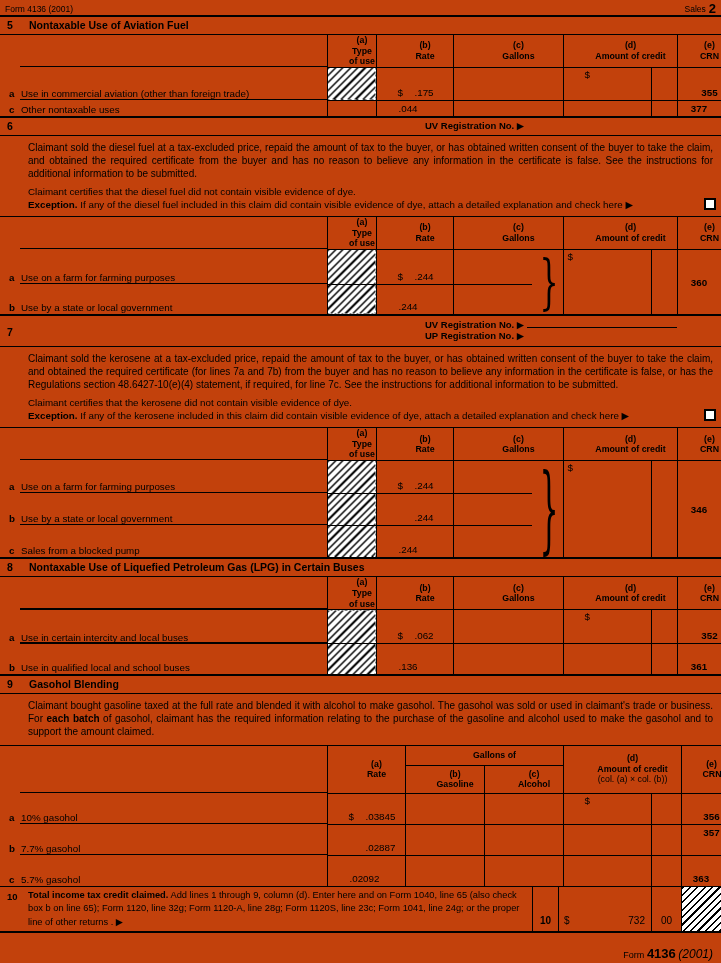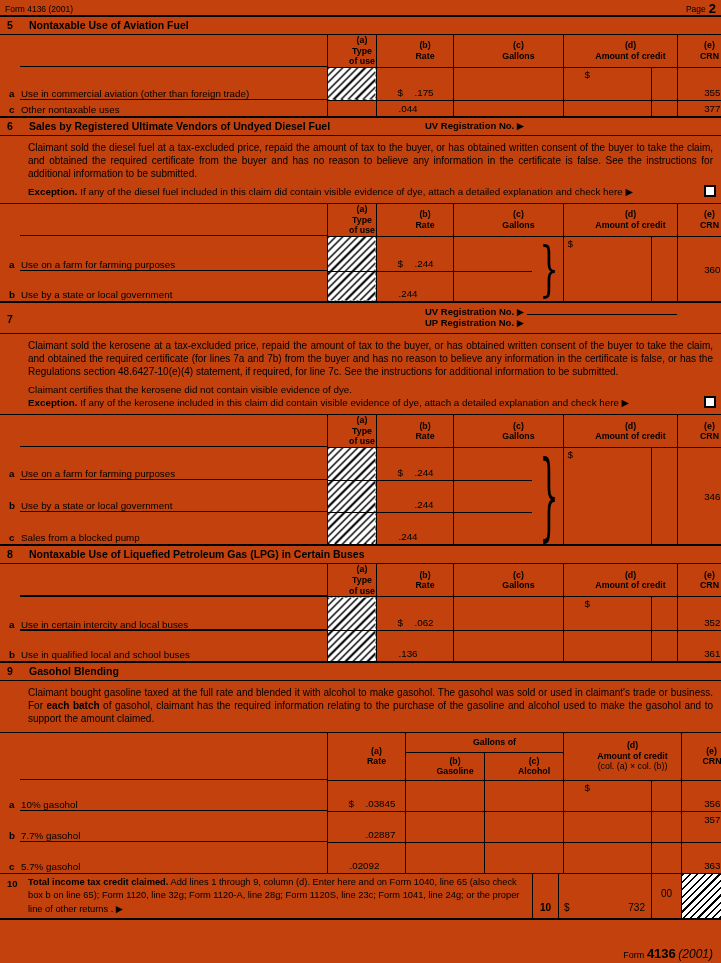--- a/index.html
+++ b/index.html
@@ -38,49 +38,49 @@
   .ftable td.vcol { border-left:1.4px solid #000; }
   .ftable td.bb { border-bottom:1.4px solid #000;padding-left:21px; }
   td.hc { text-align:center; vertical-align:middle; font-weight:bold; font-size:8.8px; line-height:1.2; }
   td.desc { padding-bottom:1px; }
   td.desc.ul::after { content:""; position:absolute; left:20px; right:0; bottom:0; height:1.4px; background:#000; }
   .ltr { display:inline-block; width:21px; padding-left:9px; font-weight:bold; }
   td.rate { padding:0 0 2px 5px;margin-top:48px; }
   .ds { display:inline-block; width:17px; }
   td.amt { vertical-align:top; padding:1px 0 0 4px; }
   td.cents {}
-  td.crn { text-align:right; }
+  td.crn { text-align:center;font-weight:bold; }
   td.vb { vertical-align:bottom; padding-bottom:2px; }
   td.vm { vertical-align:middle; }
   td.vt { vertical-align:top; padding-top:2px; }
   .hatch { background:repeating-linear-gradient(135deg,#000 0,#000 1.6px,#fff 1.6px,#fff 5.2px); }
   .xline { position:absolute; left:0; right:0; height:1.4px; background:#000; }
   .eline { position:absolute; left:0; width:78px; height:1.4px; background:#000; }
   .brace { position:absolute; right:4px; top:50%; transform:translateY(-50%) scaleY(2.0);
            font-family:"DejaVu Serif",serif; font-size:30px; line-height:28px; font-weight:400; }
   .brace.b3 { transform:translateY(-50%) scaleY(3.2); }
 
   
   .line10 { display:flex; border-top:1.8px solid #000; border-bottom:2.5px solid #000; height:47px; }
   .l10desc { position:relative; width:532px; flex:none; padding:2px 4px 2px 28px; font-size:9.3px; line-height:13.4px; }
   .l10num { position:absolute; left:7px; top:3px; font-weight:bold; font-size:9.5px; }
   .l10box { width:26px; flex:none; border-left:1.4px solid #000; display:flex; align-items:flex-end; justify-content:center; padding-bottom:5px; font-weight:bold; font-size:10px; }
   .l10amt { width:93px; flex:none; border-left:1.4px solid #000; display:flex; justify-content:space-between; align-items:flex-end; padding:0 6px 5px 5px; font-size:10px; }
-  .l10cents { width:30px; flex:none; border-left:1.4px solid #000; display:flex; align-items:flex-end; justify-content:center; padding-bottom:19px; font-size:10px; }
+  .l10cents { width:30px; flex:none; border-left:1.4px solid #000; display:flex; align-items:flex-end; justify-content:center; padding-bottom:5px; font-size:10px; }
   .l10crn { flex:1; border-left:1.4px solid #000; }
 </style>
 </head>
 <body>
 
 <div class="page">
 
   <div class="pghdr">
     <span>Form 4136 (2001)</span>
     <span class="pgright">
-      <span>Page</span>
+      <span>Sales</span>
       <span class="pgnum">2</span>
     </span>
   </div>
 
   <div class="sechead">
     <div class="secrow">
       <span class="secnum">5</span>
       <span>Nontaxable Use of Aviation Fuel</span>
     </div>
   </div>
@@ -136,27 +136,27 @@
       <td class="vcol"></td>
       <td class="vcol cents"></td>
       <td class="vcol crn vb">377</td>
     </tr>
   </tbody>
     </table>
 
   <div class="sechead">
     <div class="secrow">
       <span class="secnum">6</span>
-      <span>Sales by Registered Ultimate Vendors of Undyed Diesel Fuel</span>
     </div>
     <span class="regabs">UV Registration No. ▶</span>
   </div>
 
   <div class="para">Claimant sold the diesel fuel at a tax-excluded price, repaid the amount of tax to the buyer, or has obtained written consent of the buyer to take the claim, and obtained the required certificate from the buyer and has no reason to believe any information in the certificate is false. See the instructions for additional information to be submitted.</div>
   <div class="certify">
+    <div>Claimant certifies that the diesel fuel did not contain visible evidence of dye.</div>
     <div><b>Exception.</b><span> If any of the diesel fuel included in this claim did contain visible evidence of dye, attach a detailed explanation and check here ▶</span></div>
     <span class="checkbox"></span>
   </div>
 
   <table class="ftable bt">
     <colgroup>
         <col style="width:327px">
         <col style="width:49px">
         <col style="width:77px">
         <col style="width:110px">

